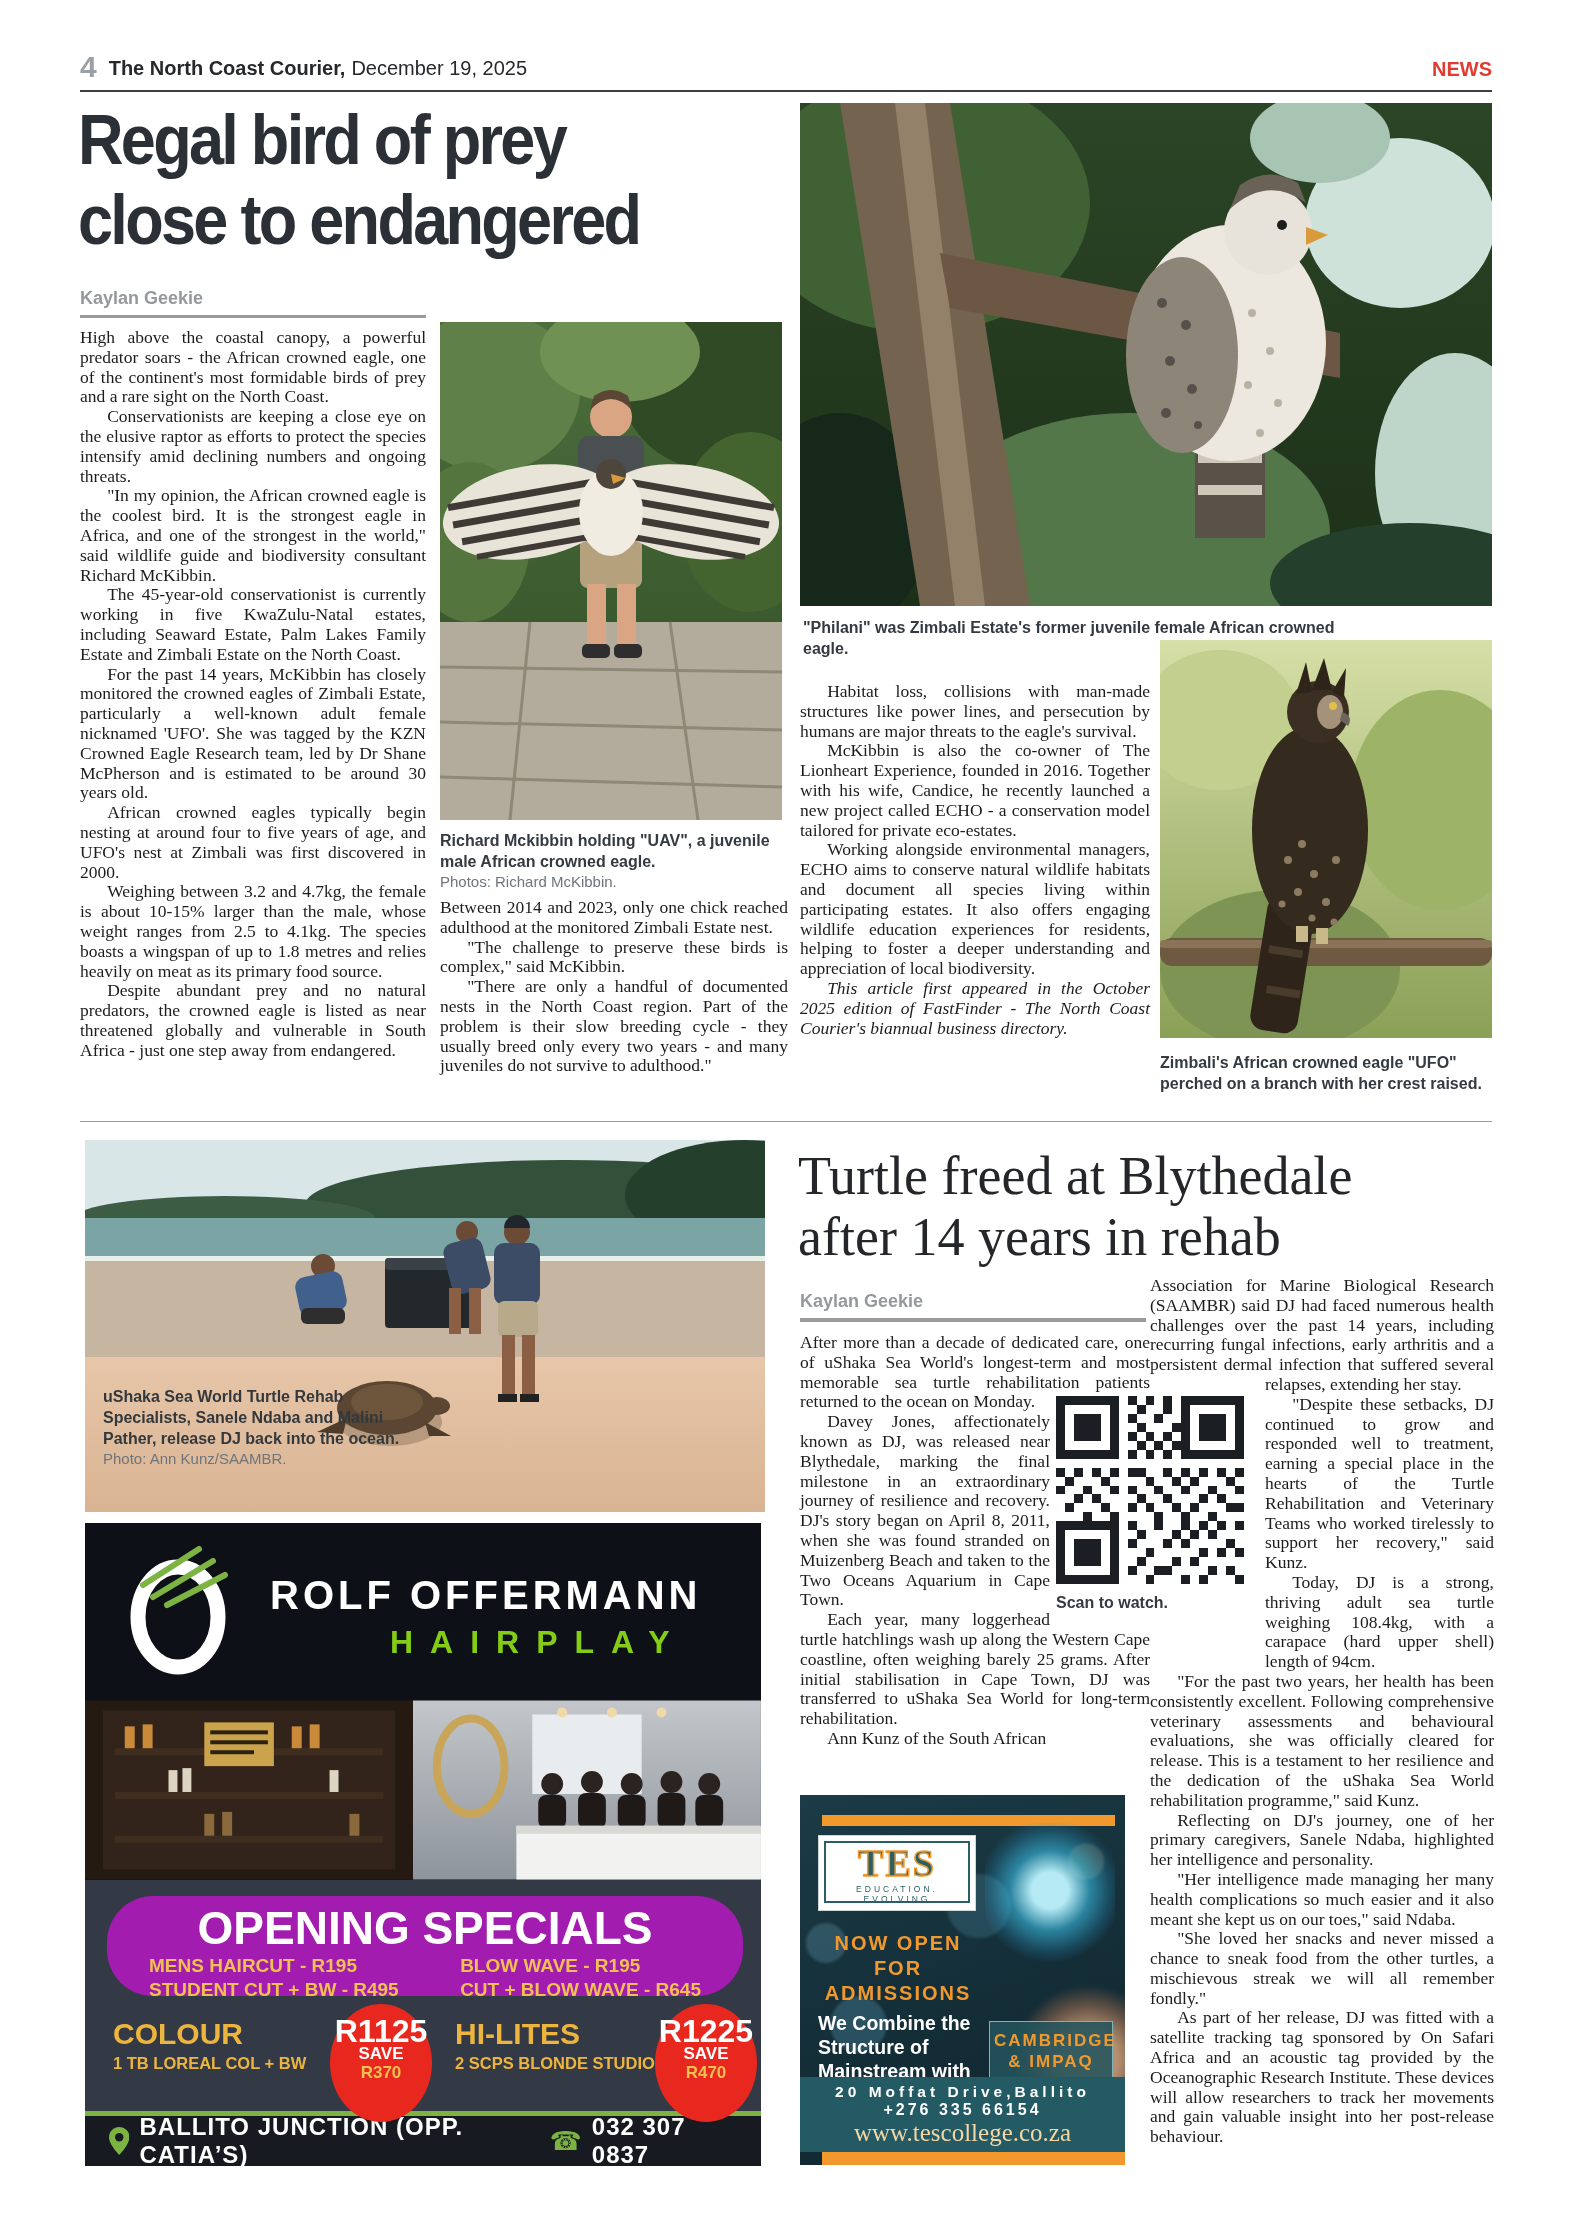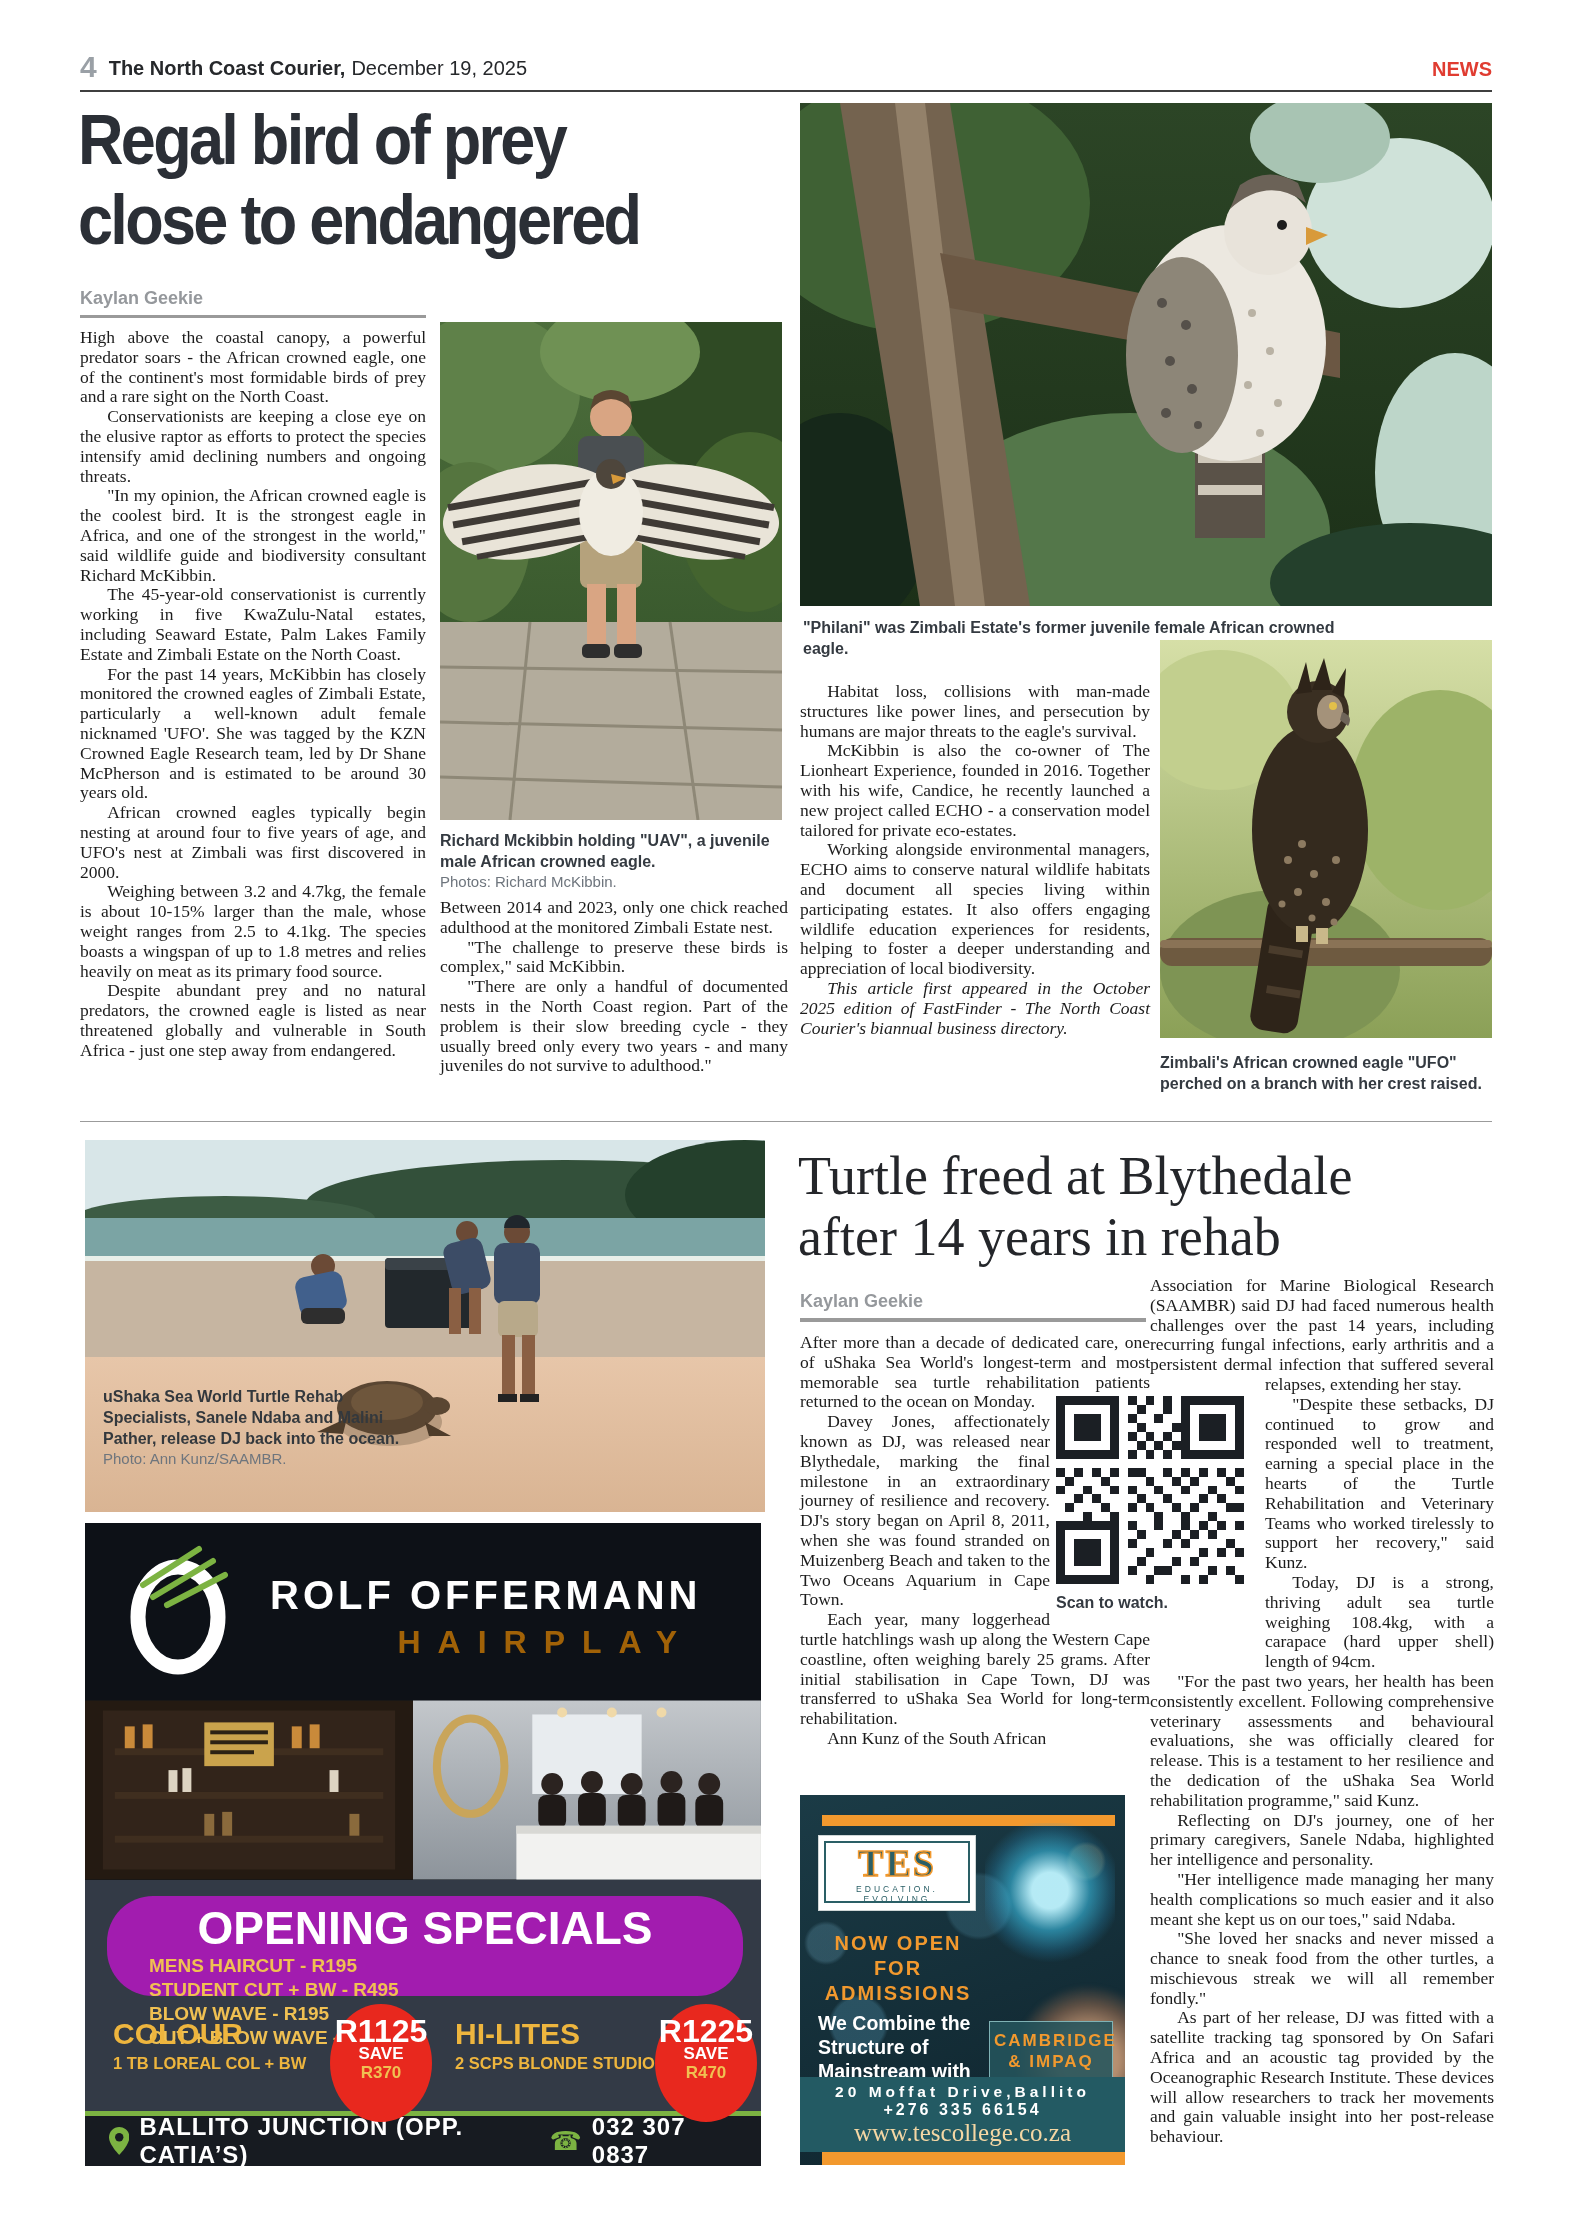--- a/index.html
+++ b/index.html
@@ -40,29 +40,29 @@
 
   
   .sp-r{float:right;width:100px;height:290px;shape-outside:polygon(0 60px,100px 60px,100px 290px,0 290px);}
   .sp-l{float:left;width:115px;height:385px;shape-outside:polygon(0 112px,115px 112px,115px 385px,0 385px);}
 
   
   .salon{width:676px;height:643px;background:#11151b;}
   .salon-top{position:relative;height:177px;background:#0d1117;}
   .brand{font-family:"Liberation Sans",sans-serif;font-weight:bold;color:#fff;
          font-size:40px;letter-spacing:4px;}
-  .brand2{font-family:"Liberation Sans",sans-serif;font-weight:bold;color:#a16207;
-          font-size:32px;letter-spacing:17px;margin-top:6px;text-align:center;}
+  .brand2{font-family:"Liberation Sans",sans-serif;font-weight:bold;color:#84cc16;
+          font-size:32px;letter-spacing:17px;margin-top:6px;}
   .salon-photos{height:180px;display:flex;}
   .salon-panel{position:relative;height:231px;background:#333a46;}
   .spec-banner{position:absolute;left:22px;top:16px;width:636px;height:100px;background:#a21caf;border-radius:46px;
                text-align:center;}
   .spec-title{font-family:"Liberation Sans",sans-serif;font-weight:bold;color:#fff;font-size:46px;letter-spacing:0px;
               line-height:52px;margin-top:6px;}
-  .spec-cols{display:flex;justify-content:space-between;padding:0 42px;flex-direction:column;}
+  .spec-cols{display:flex;justify-content:space-between;padding:0 42px;}
   .spec-item{font-family:"Liberation Sans",sans-serif;font-weight:bold;color:#f0c052;font-size:19px;line-height:24px;text-align:left;}
   .deal-title{font-family:"Liberation Sans",sans-serif;font-weight:bold;color:#eeb53e;font-size:30px;line-height:32px;}
   .deal-sub{font-family:"Liberation Sans",sans-serif;font-weight:bold;color:#eeb53e;font-size:16.5px;margin-top:4px;}
   .badge{width:102px;height:118px;background:#e8281e;border-radius:50%;text-align:center;
          font-family:"Liberation Sans",sans-serif;font-weight:bold;color:#fff;padding-top:14px;box-sizing:border-box;}
   .badge .p{font-size:32px;line-height:26px;}
   .badge .s{font-size:17px;line-height:19px;}
   .badge .v{font-size:17px;line-height:19px;color:#f0c052;}
   .green-line{height:5px;background:#7cb342;}
   .salon-bar{height:50px;background:#171b21;display:flex;align-items:center;justify-content:space-between;padding:0 24px;}

